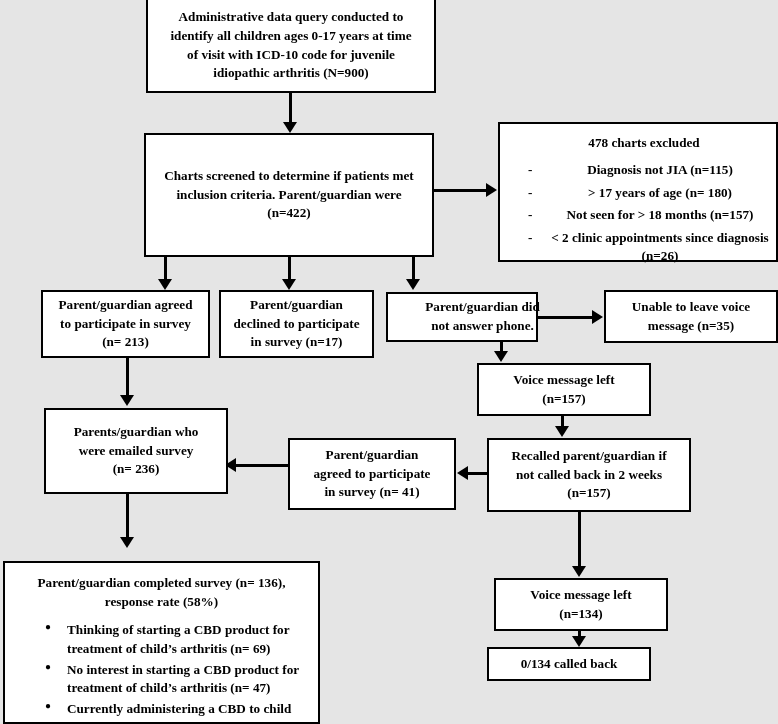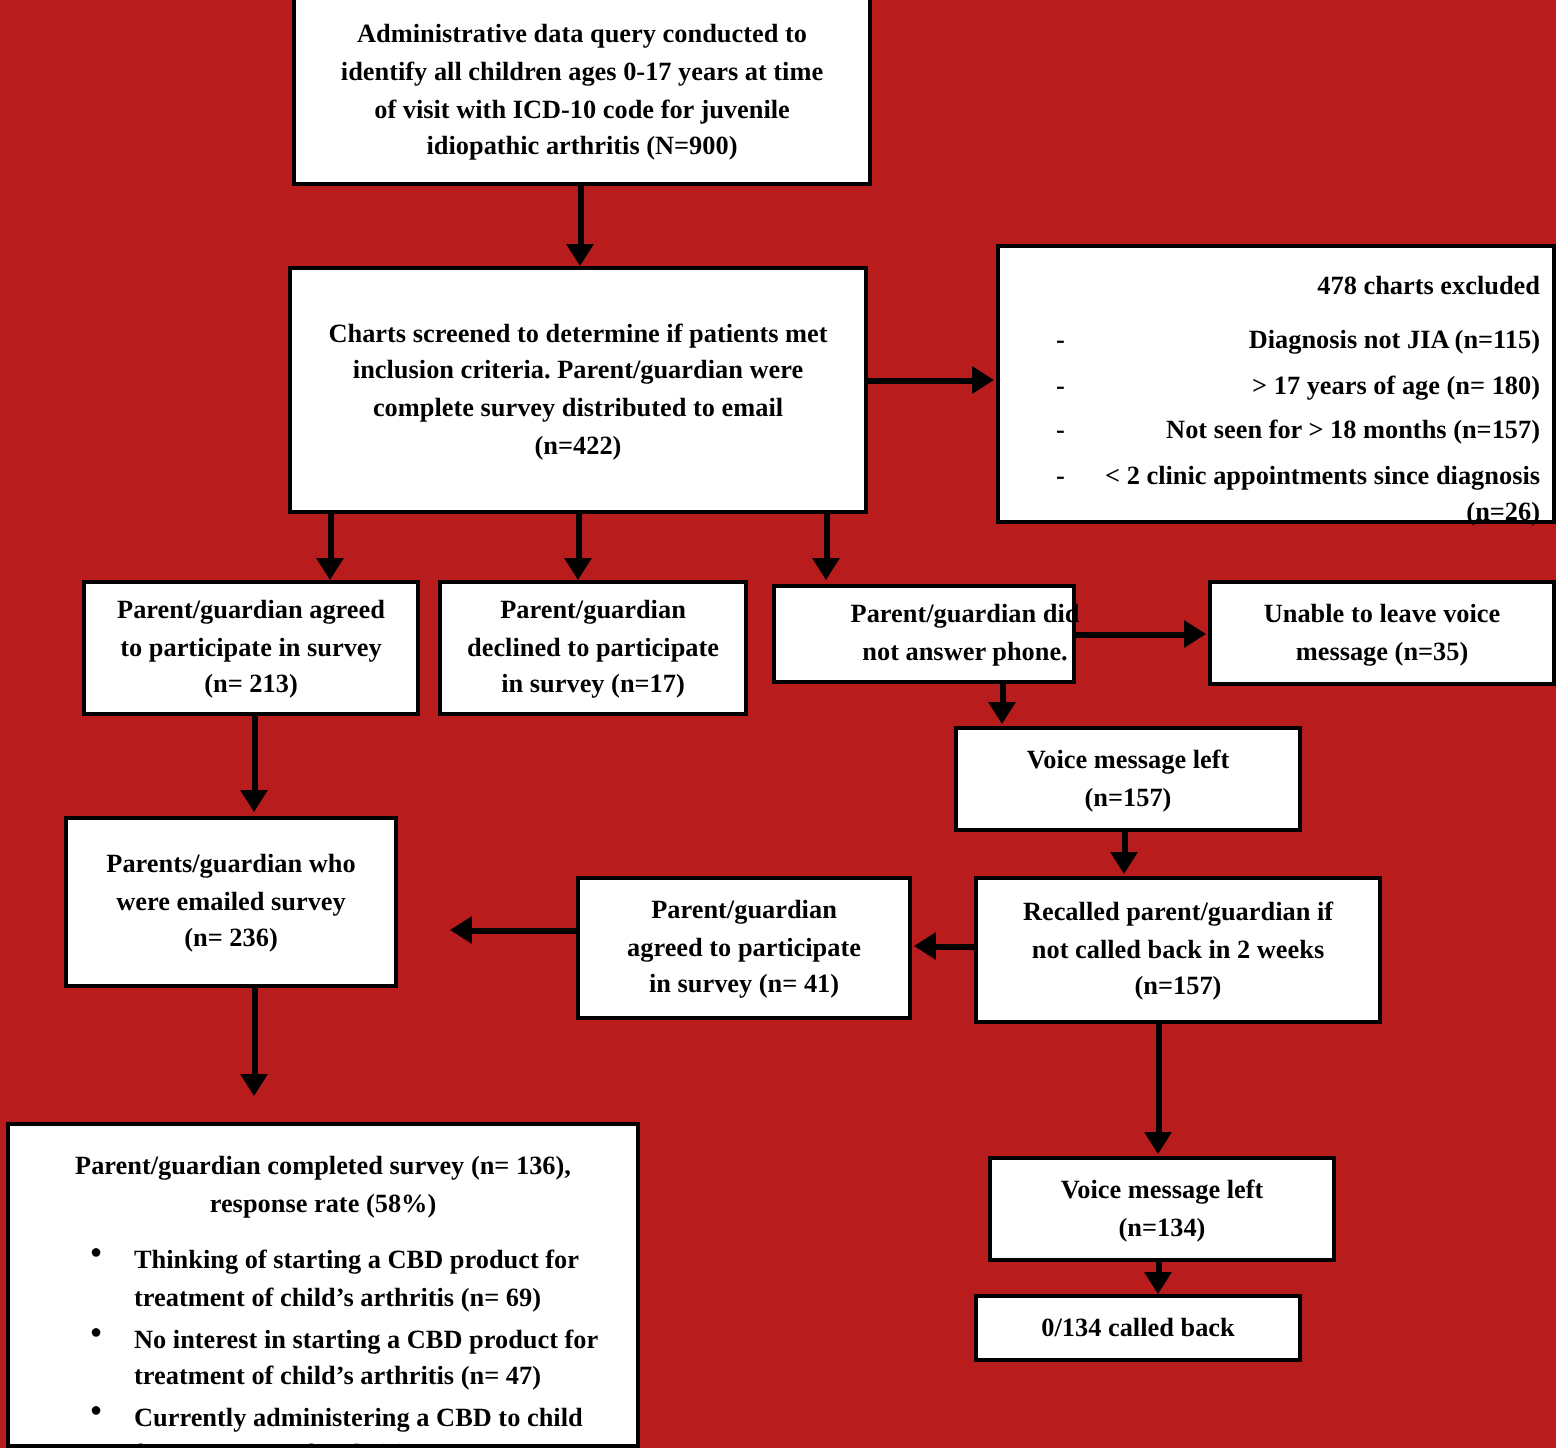--- a/index.html
+++ b/index.html
@@ -9,21 +9,21 @@
     background: #ffffff;
   }
   body {
     font-family: "Liberation Serif", "DejaVu Serif", serif;
     color: #000000;
   }
   #canvas {
     position: relative;
     width: 778px;
     height: 724px;
-    background: #b91c1c;
+    background: #e5e5e5;
     overflow: hidden;
   }
   .node {
     position: absolute;
     box-sizing: border-box;
     border: 2.5px solid #000000;
     background: #ffffff;
     display: flex;
     flex-direction: column;
     align-items: center;
@@ -36,27 +36,27 @@
     z-index: 2;
   }
   .node .line {
     display: block;
     white-space: nowrap;
   }
   
   #n-query      { left: 146px; top: -2px;  width: 290px; height: 95px; }
   #n-screened   { left: 144px; top: 133px; width: 290px; height: 124px; }
   #n-excluded   { left: 498px; top: 122px; width: 280px; height: 140px;
-                  display: block; text-align: right; padding: 8px 6px 6px 10px; }
+                  display: block; text-align: center; padding: 8px 6px 6px 10px; }
   #n-agreed     { left: 41px;  top: 290px; width: 169px; height: 68px; }
   #n-declined   { left: 219px; top: 290px; width: 155px; height: 68px; }
   #n-noanswer   { left: 386px; top: 292px; width: 152px; height: 50px; padding-left: 46px; }
   #n-unable     { left: 604px; top: 290px; width: 174px; height: 53px; }
   #n-vm157      { left: 477px; top: 363px; width: 174px; height: 53px; }
-  #n-emailed    { left: 32px;  top: 408px; width: 167px; height: 86px; text-align: right; }
+  #n-emailed    { left: 44px;  top: 408px; width: 184px; height: 86px; text-align: right; }
   #n-agreed23   { left: 288px; top: 438px; width: 168px; height: 72px; }
   #n-recalled   { left: 487px; top: 438px; width: 204px; height: 74px; text-align: center; }
   #n-vm134      { left: 494px; top: 578px; width: 174px; height: 53px; }
   #n-calledback { left: 487px; top: 647px; width: 164px; height: 34px; }
   #n-completed  { left: 3px;   top: 561px; width: 317px; height: 163px;
                   display: block; text-align: left; padding: 8px 6px 6px 6px; }
 
   
   .excl-title { display: block; margin: 2px 0 8px 8px; white-space: nowrap; }
   ul.dashlist {
@@ -172,21 +172,20 @@
   <div class="node" id="n-query">
     <span class="line">Administrative data query conducted to</span>
     <span class="line">identify all children ages 0-17 years at time</span>
     <span class="line">of visit with ICD-10 code for juvenile</span>
     <span class="line">idiopathic arthritis (N=900)</span>
   </div>
 
   <div class="node" id="n-screened">
     <span class="line">Charts screened to determine if patients met</span>
     <span class="line">inclusion criteria. Parent/guardian were</span>
-    <span class="line">complete survey distributed to email</span>
     <span class="line">(n=422)</span>
   </div>
 
   <div class="node" id="n-excluded">
     <span class="excl-title">478 charts excluded</span>
     <ul class="dashlist">
       <li>Diagnosis not JIA (n=115)</li>
       <li>&gt; 17 years of age (n= 180)</li>
       <li>Not seen for &gt; 18 months (n=157)</li>
       <li>&lt; 2 clinic appointments since diagnosis (n=26)</li>

